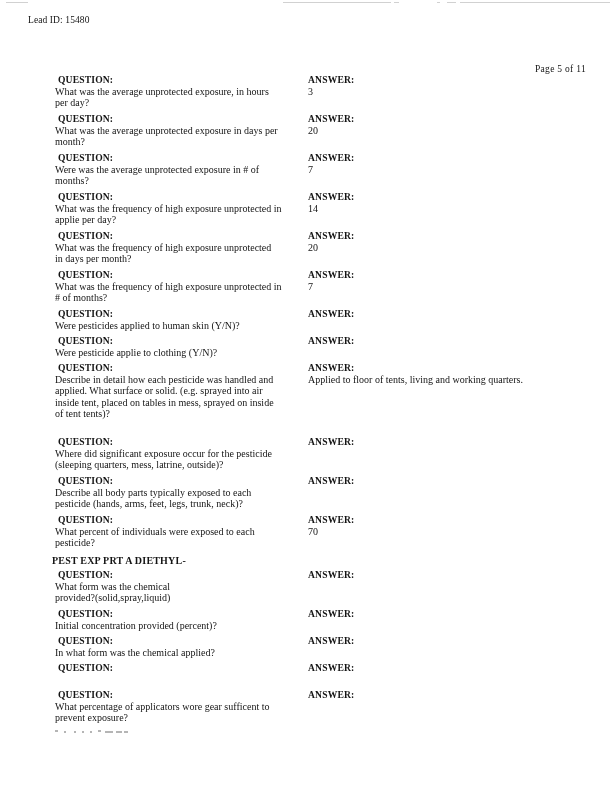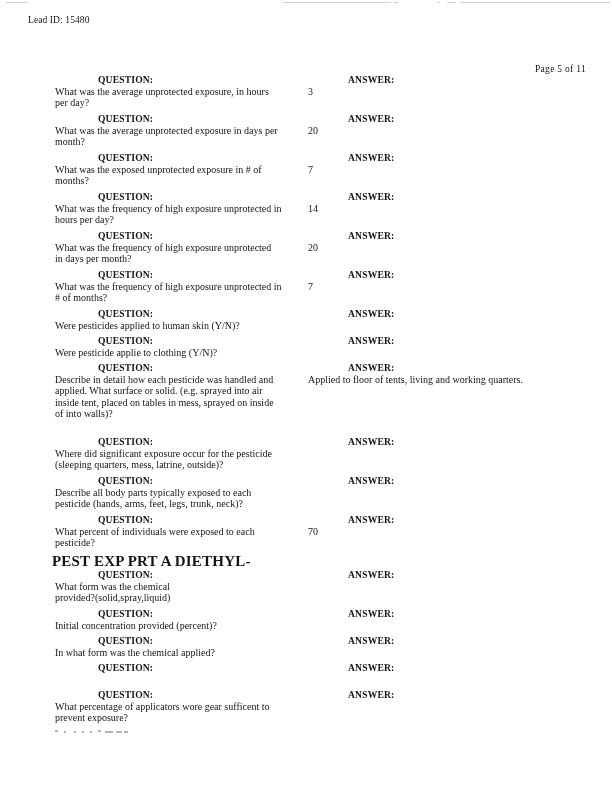--- a/index.html
+++ b/index.html
@@ -109,36 +109,35 @@
     left: 308px;
     width: 290px;
   }
 
   .label {
     font-weight: bold;
     font-size: 9.6px;
     letter-spacing: .15px;
     line-height: 11.6px;
     white-space: nowrap;
-    margin-left: 40px;
   }
   .q-col .label { padding-left: 3px; }
 
   .text {
     font-size: 10px;
     line-height: 11.6px;
     letter-spacing: 0;
   }
 
   
   .section-heading {
     position: absolute;
     left: 52px;
     font-weight: bold;
-    font-size: 15px;
+    font-size: 10px;
     letter-spacing: .2px;
     line-height: 12px;
     white-space: nowrap;
   }
 </style>
 </head>
 <body>
 
 <div class="scan-artifacts">
   <i class="sa1"></i>
@@ -173,33 +172,33 @@
         <div class="text">month?</div>
       </div>
       <div class="a-col">
         <div class="label">ANSWER:</div>
         <div class="text">20</div>
       </div>
     </div>
     <div class="qa-item" style="position: absolute; top: 78px;">
       <div class="q-col">
         <div class="label">QUESTION:</div>
-        <div class="text">What was the exposed unprotected exposure in # of</div>
+        <div class="text">Were was the average unprotected exposure in # of</div>
         <div class="text">months?</div>
       </div>
       <div class="a-col">
         <div class="label">ANSWER:</div>
         <div class="text">7</div>
       </div>
     </div>
     <div class="qa-item" style="position: absolute; top: 117px;">
       <div class="q-col">
         <div class="label">QUESTION:</div>
         <div class="text">What was the frequency of high exposure unprotected in</div>
-        <div class="text">hours per day?</div>
+        <div class="text">applie per day?</div>
       </div>
       <div class="a-col">
         <div class="label">ANSWER:</div>
         <div class="text">14</div>
       </div>
     </div>
     <div class="qa-item" style="position: absolute; top: 156px;">
       <div class="q-col">
         <div class="label">QUESTION:</div>
         <div class="text"> What was the frequency of high exposure unprotected</div>
@@ -238,21 +237,21 @@
       <div class="a-col">
         <div class="label">ANSWER:</div>
       </div>
     </div>
     <div class="qa-item" style="position: absolute; top: 288px;">
       <div class="q-col">
         <div class="label">QUESTION:</div>
         <div class="text">Describe in detail how each pesticide was handled and</div>
         <div class="text">applied.  What surface or solid. (e.g. sprayed into air</div>
         <div class="text">inside tent, placed on tables in mess, sprayed on inside</div>
-        <div class="text">of into walls)?</div>
+        <div class="text">of tent tents)?</div>
       </div>
       <div class="a-col">
         <div class="label">ANSWER:</div>
         <div class="text">Applied to floor of tents, living and working quarters.</div>
       </div>
     </div>
     <div class="qa-item" style="position: absolute; top: 362px;">
       <div class="q-col">
         <div class="label">QUESTION:</div>
         <div class="text">Where did significant exposure occur for the pesticide</div>

